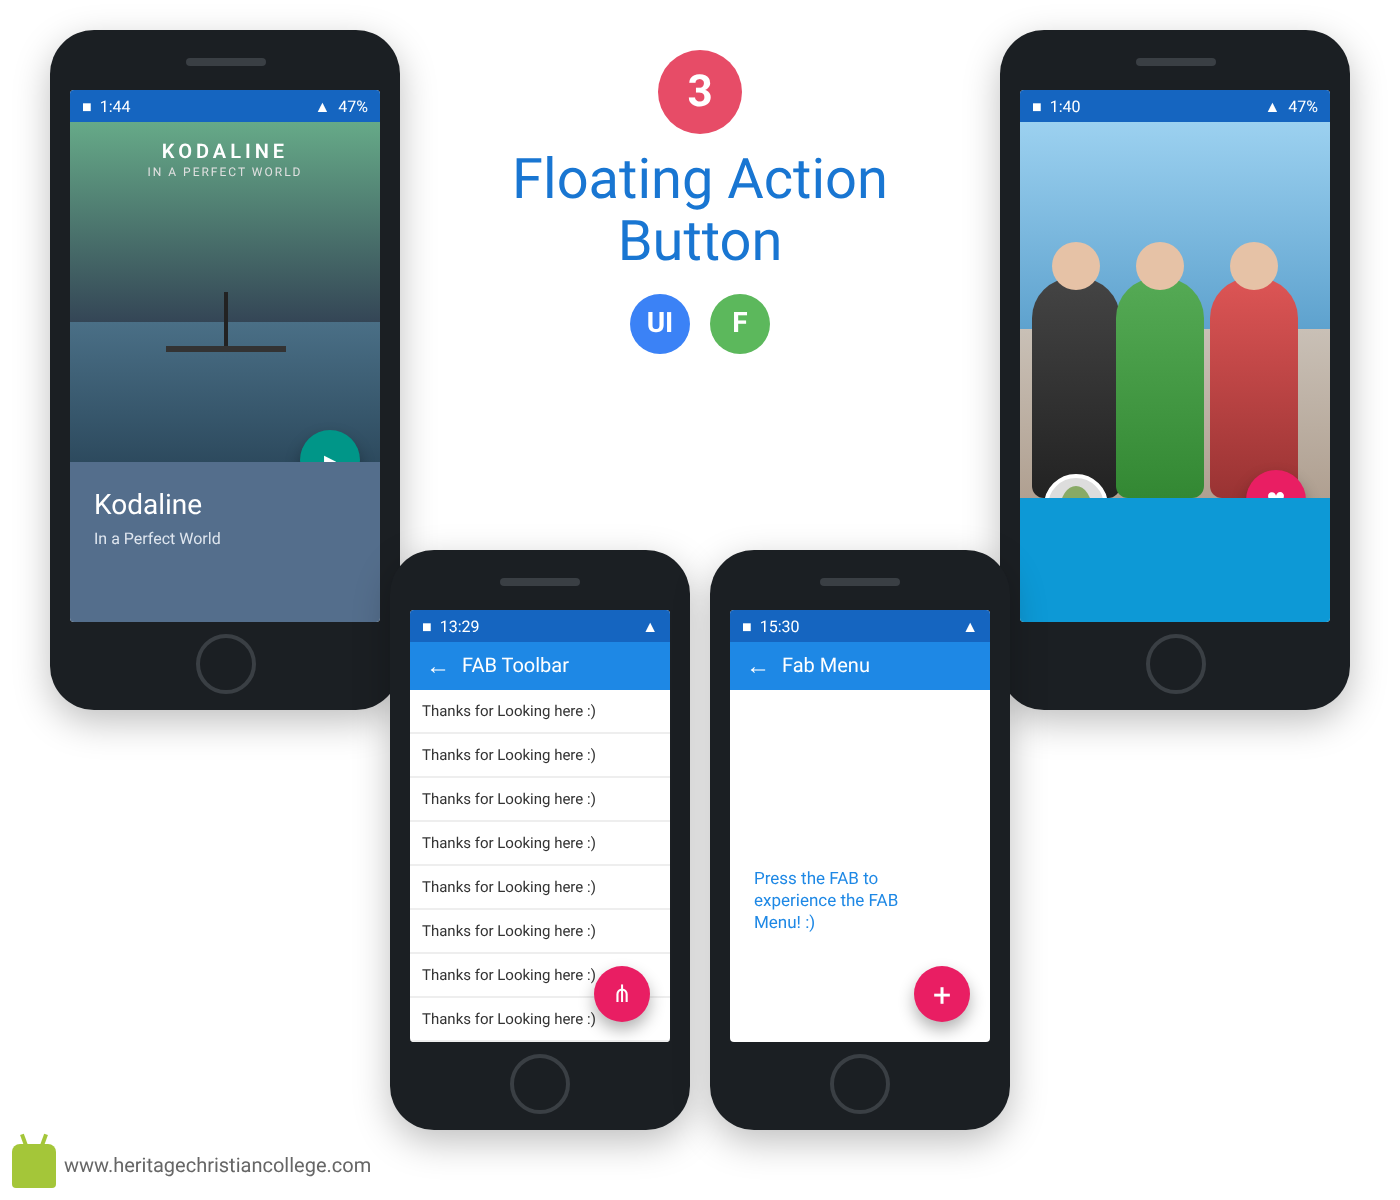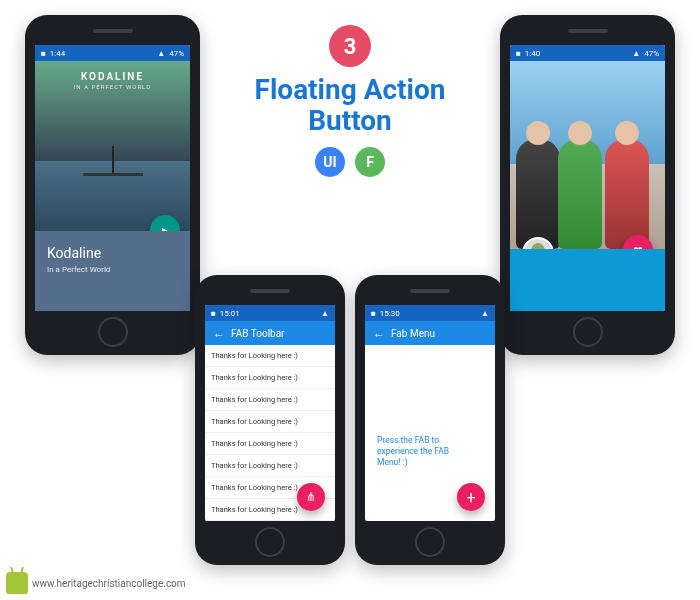--- a/index.html
+++ b/index.html
@@ -3,21 +3,21 @@
 <meta charset="utf-8">
 <style>
   * { margin: 0; padding: 0; box-sizing: border-box; }
   body { font-family: Roboto, Arial, sans-serif; width: 700px; height: 600px; background: #fff; overflow: hidden; position: relative; }
 
   .stage { position: relative; width: 700px; height: 600px; }
 
   
   .title-block { position: absolute; left: 220px; top: 25px; width: 260px; text-align: center; }
   .badge-num { width: 42px; height: 42px; border-radius: 50%; background: #e74c67; color: #fff; font-size: 22px; font-weight: 700; display: inline-flex; align-items: center; justify-content: center; }
-  .title-text { color: #1976d2; font-size: 28px; line-height: 1.1; margin-top: 8px; font-weight: 700; }
+  .title-text { color: #1976d2; font-size: 28px; line-height: 1.1; margin-top: 8px; font-weight: 400; }
   .mini-badges { margin-top: 10px; display: flex; gap: 10px; justify-content: center; }
   .mini-badge { width: 30px; height: 30px; border-radius: 50%; display: inline-flex; align-items: center; justify-content: center; font-weight: 700; color: #fff; font-size: 14px; }
   .mini-ui { background: #3b82f6; }
   .mini-f  { background: #5cb85c; }
 
   
   .phone { position: absolute; background: #1b1f23; border-radius: 22px; box-shadow: 0 6px 18px rgba(0,0,0,.25); }
   .phone .speaker { position: absolute; top: 14px; left: 50%; transform: translateX(-50%); width: 40px; height: 4px; background: #3a3f44; border-radius: 3px; }
   .phone .home { position: absolute; bottom: 8px; left: 50%; transform: translateX(-50%); width: 30px; height: 30px; border: 2px solid #3a3f44; border-radius: 50%; }
   .screen { position: absolute; left: 10px; right: 10px; top: 30px; bottom: 44px; background: #fff; overflow: hidden; border-radius: 2px; }
@@ -159,21 +159,21 @@
     </div>
     <div class="home"></div>
   </div>
 
   <div class="phone p3">
     <div class="speaker"></div>
     <div class="screen">
       <div class="statusbar">
         <div class="left">
             <span class="glyph">■</span>
-            <span>15:01</span>
+            <span>13:29</span>
           </div>
         <div class="right">
             <span class="glyph">▲</span>
           </div>
       </div>
       <div class="appbar">
         <span class="back-glyph">←</span>
         <span>FAB Toolbar</span>
       </div>
       <div class="list" id="p3-list">

